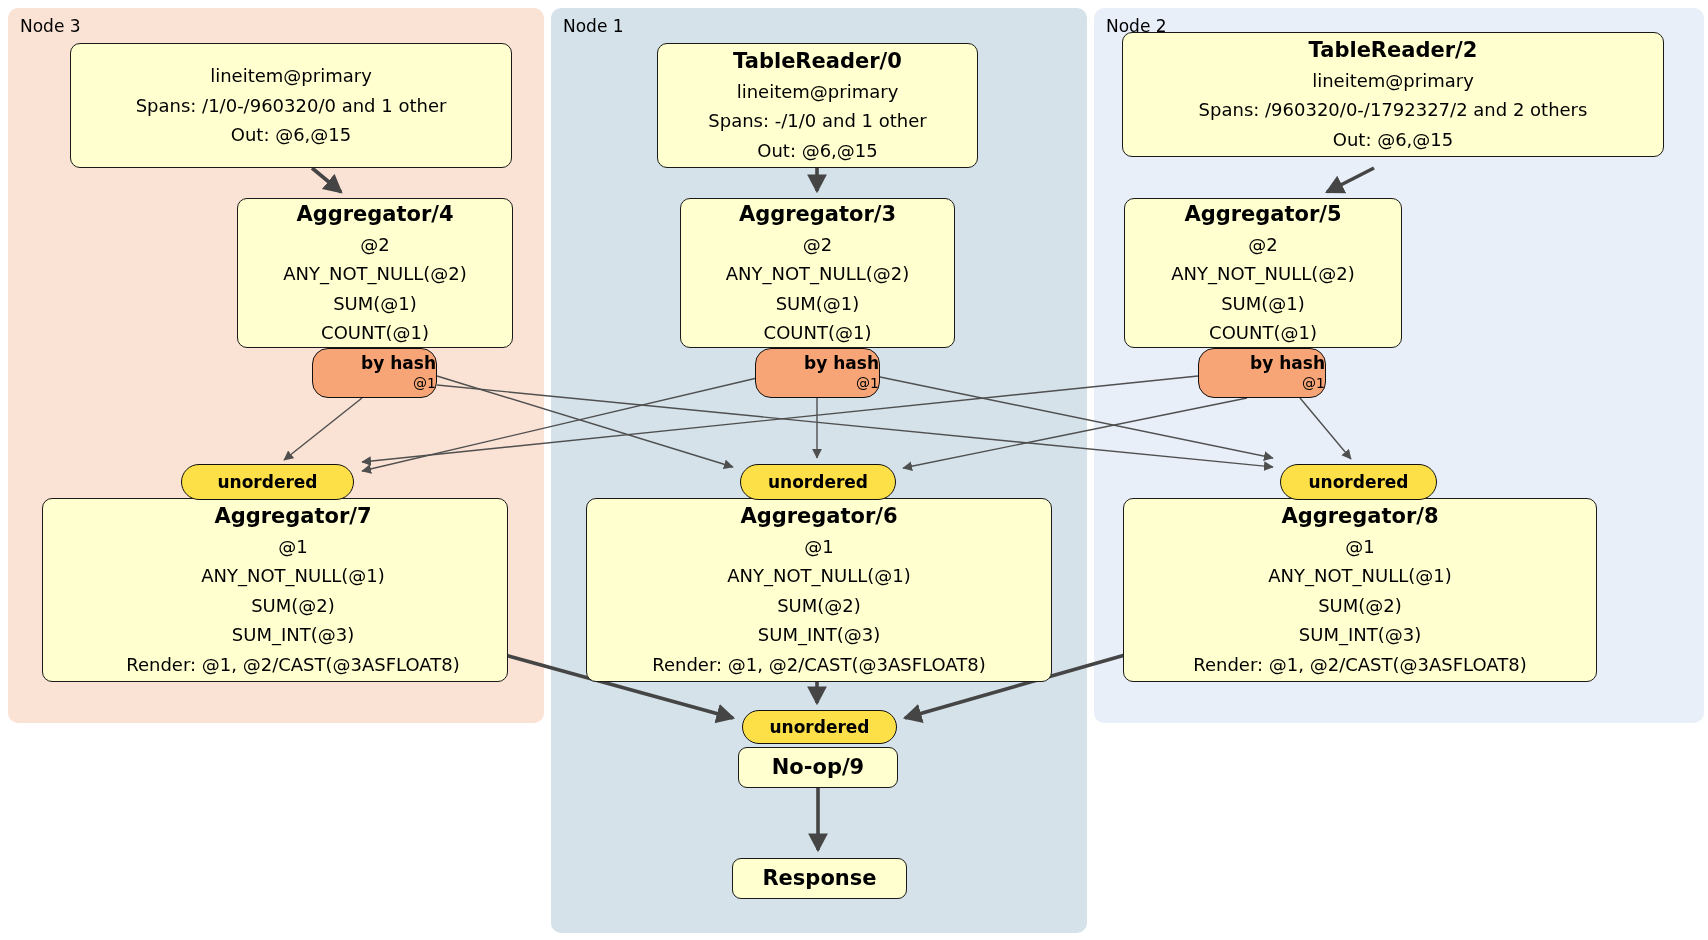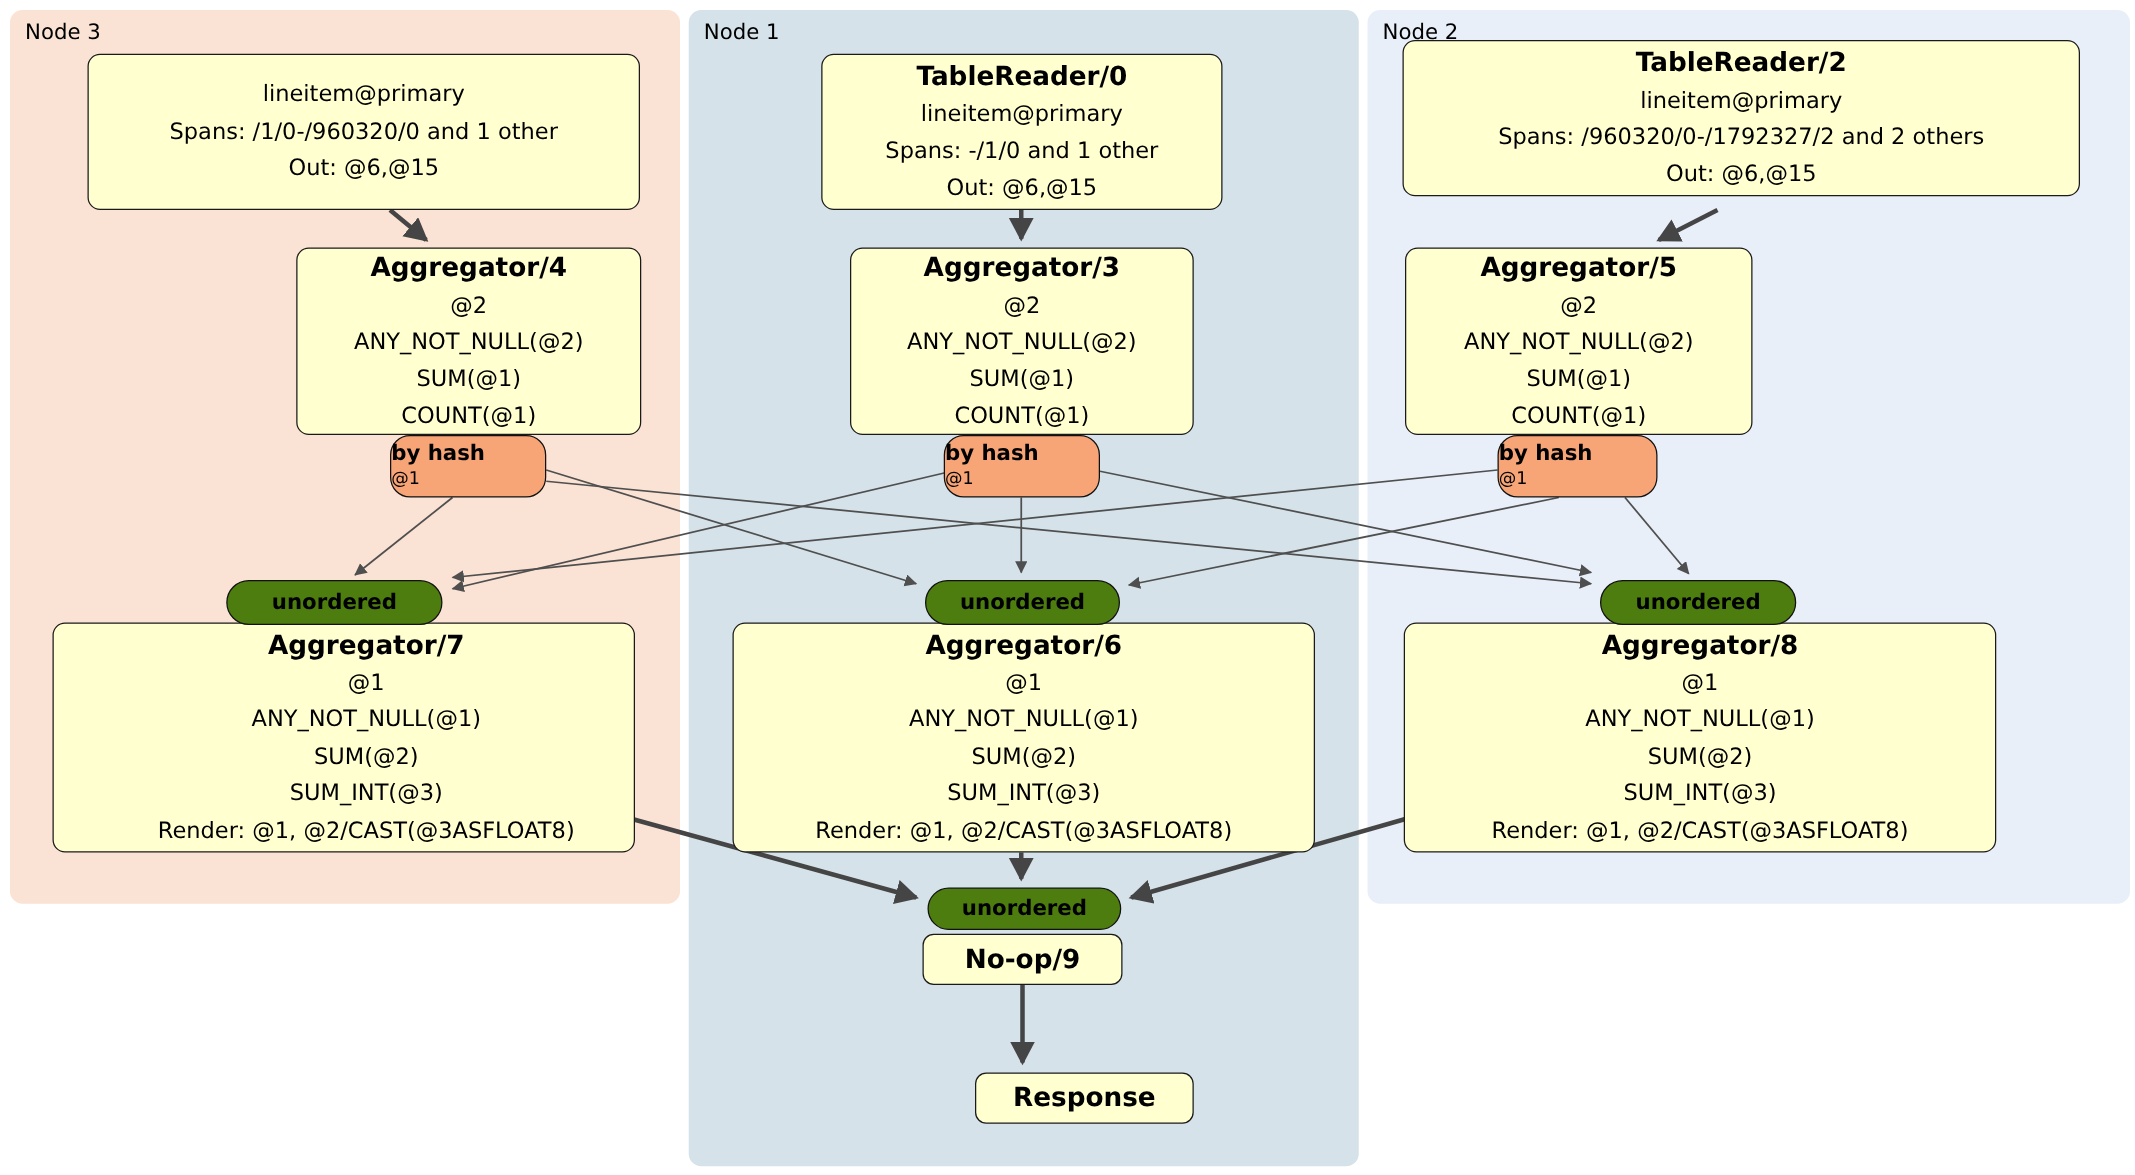--- a/index.html
+++ b/index.html
@@ -28,34 +28,34 @@
   #tr1{left:70px;top:43px;width:442px;height:125px;}
   #tr0{left:657px;top:43px;width:321px;height:125px;}
   #tr2{left:1122px;top:32px;width:542px;height:125px;}
   #agg4{left:237px;top:198px;width:276px;height:150px;}
   #agg3{left:680px;top:198px;width:275px;height:150px;}
   #agg5{left:1124px;top:198px;width:278px;height:150px;}
   #agg7{left:42px;top:498px;width:466px;height:184px;padding-left:36px;}
   #agg6{left:586px;top:498px;width:466px;height:184px;}
   #agg8{left:1123px;top:498px;width:474px;height:184px;}
   #noop{left:738px;top:747px;width:160px;height:41px;border-radius:9px;}
-  #response{left:732px;top:858px;width:175px;height:41px;border-radius:9px;margin-left:48px;}
+  #response{left:732px;top:858px;width:175px;height:41px;border-radius:9px;}
 
   .router{
     position:absolute;background:#F7A577;border:1.8px solid #111;border-radius:16px;
-    box-sizing:border-box;text-align:left;z-index:3;padding-top:3px;
+    box-sizing:border-box;text-align:right;z-index:3;padding-top:3px;
   }
   .router .rl{font-weight:bold;font-size:17px;line-height:23px;}
   .router .rs{font-size:14px;line-height:17px;}
   #hashL{left:312px;top:348px;width:125px;height:50px;}
   #hashM{left:755px;top:348px;width:125px;height:50px;}
   #hashR{left:1198px;top:348px;width:128px;height:50px;}
 
   .sync{
-    position:absolute;background:#4d7c0f;border:1.8px solid #111;border-radius:18px;
+    position:absolute;background:#fde047;border:1.8px solid #111;border-radius:18px;
     box-sizing:border-box;z-index:3;display:flex;align-items:center;justify-content:center;
     font-weight:bold;font-size:17px;
   }
   #syncL{left:181px;top:464px;width:173px;height:36px;}
   #syncM{left:740px;top:464px;width:156px;height:36px;}
   #syncR{left:1280px;top:464px;width:157px;height:36px;}
   #syncB{left:742px;top:710px;width:155px;height:34px;}
 </style>
 </head>
 <body>

